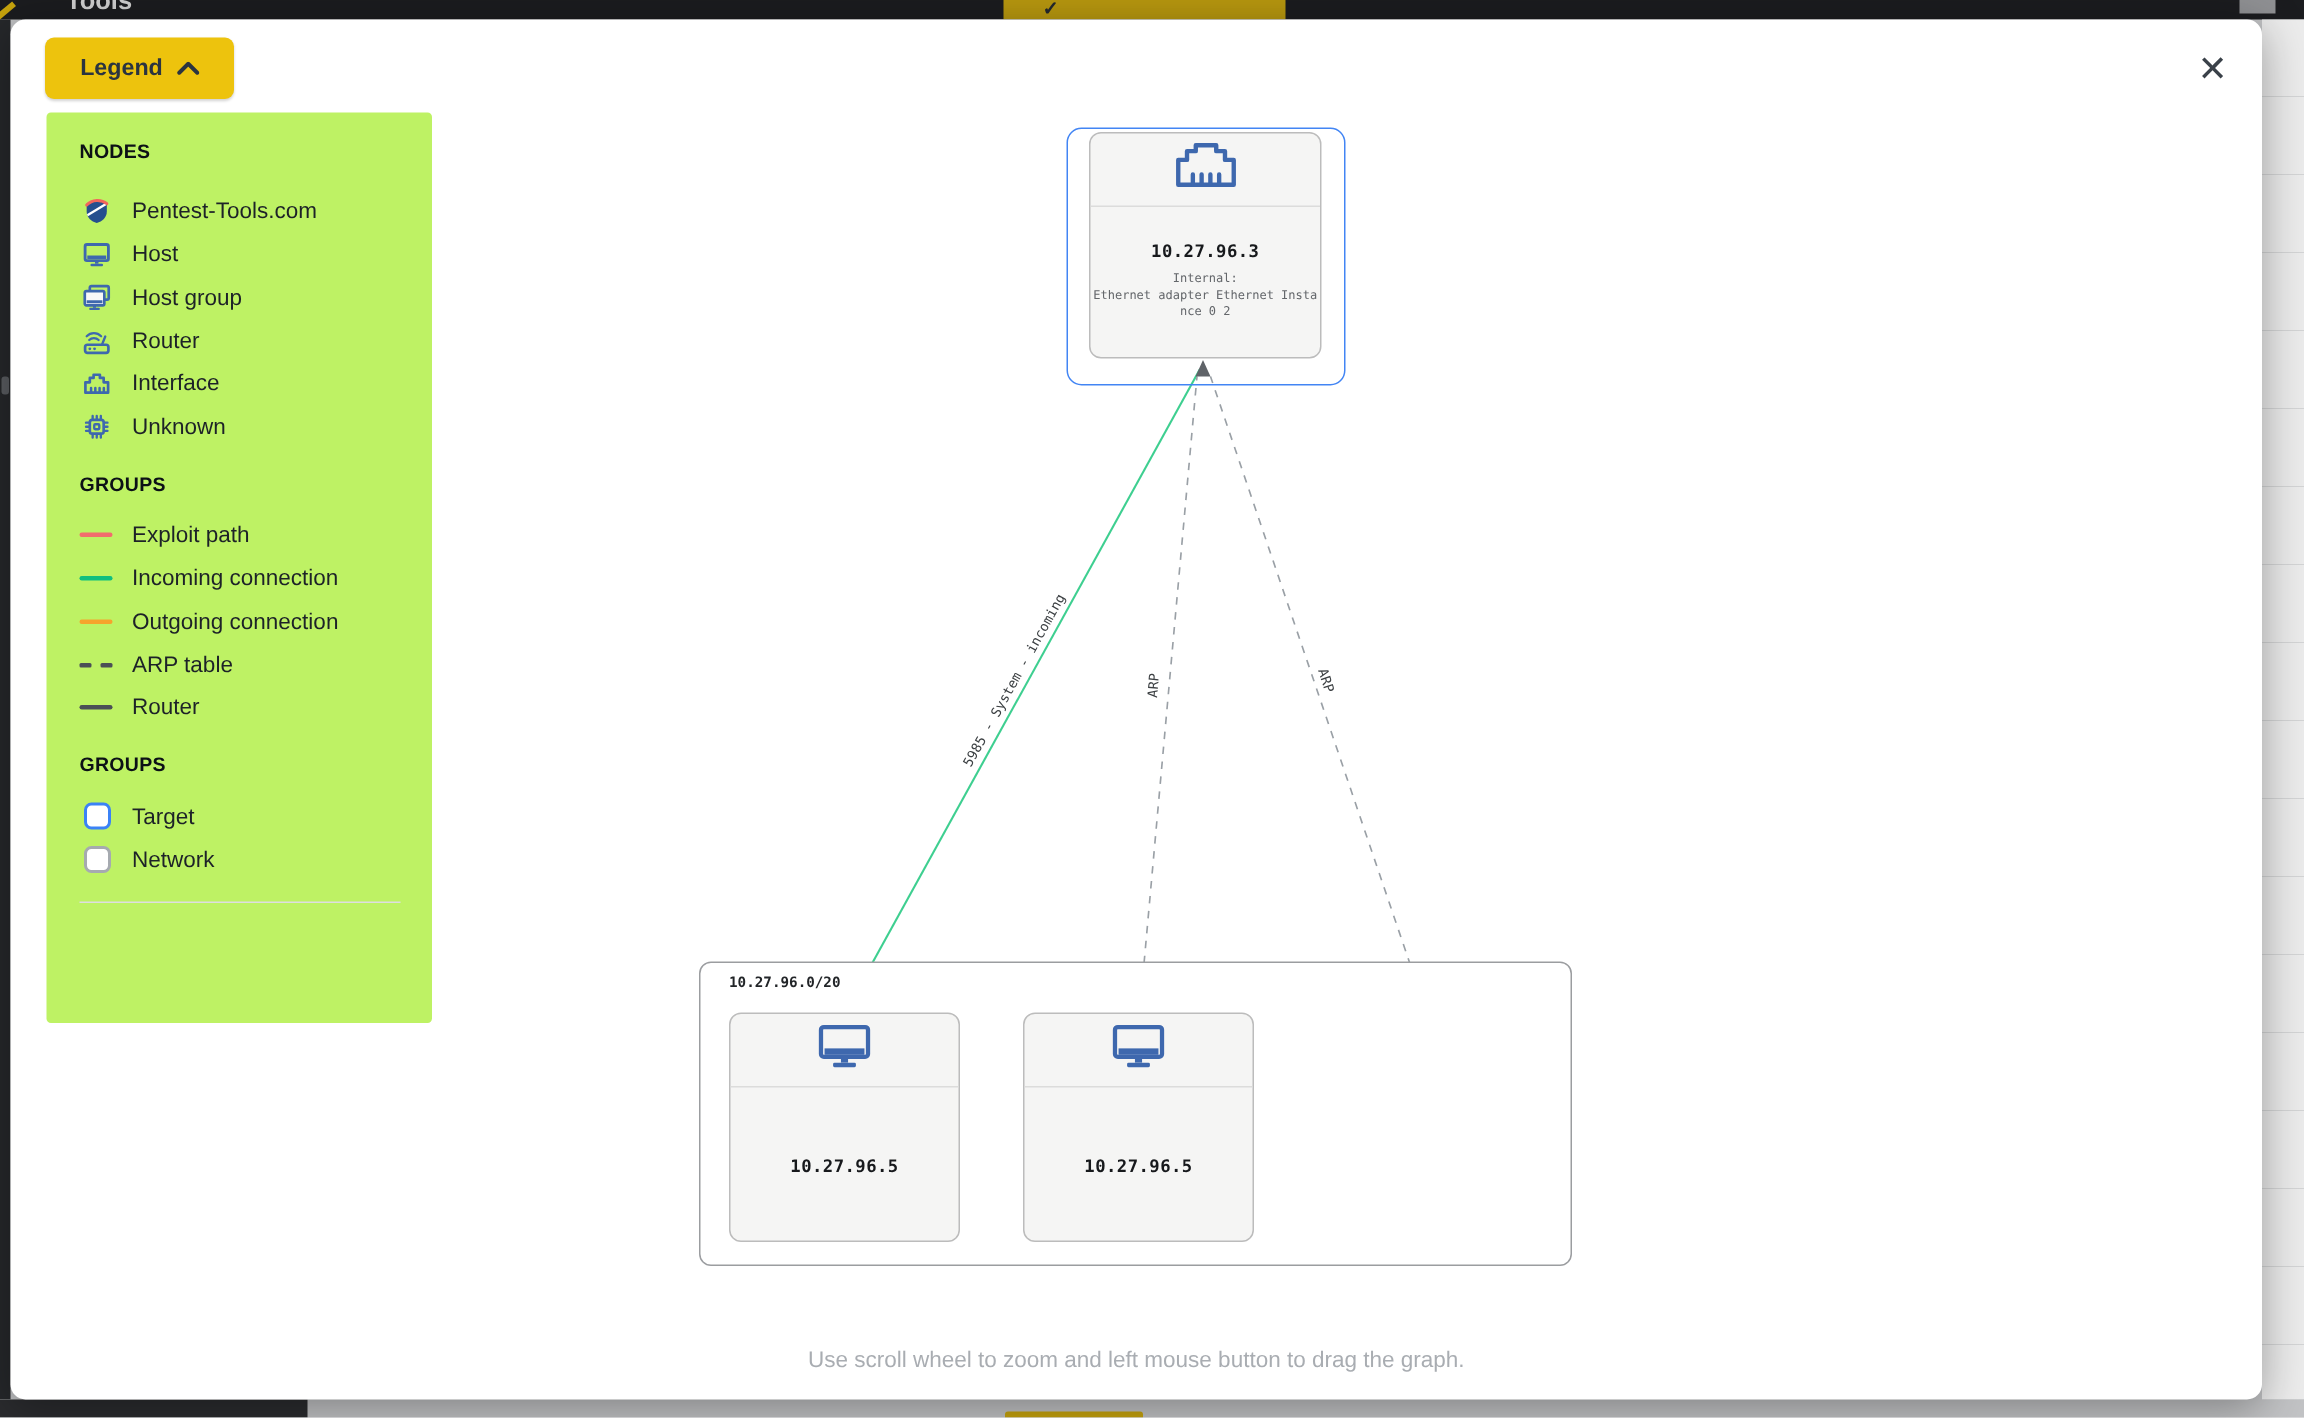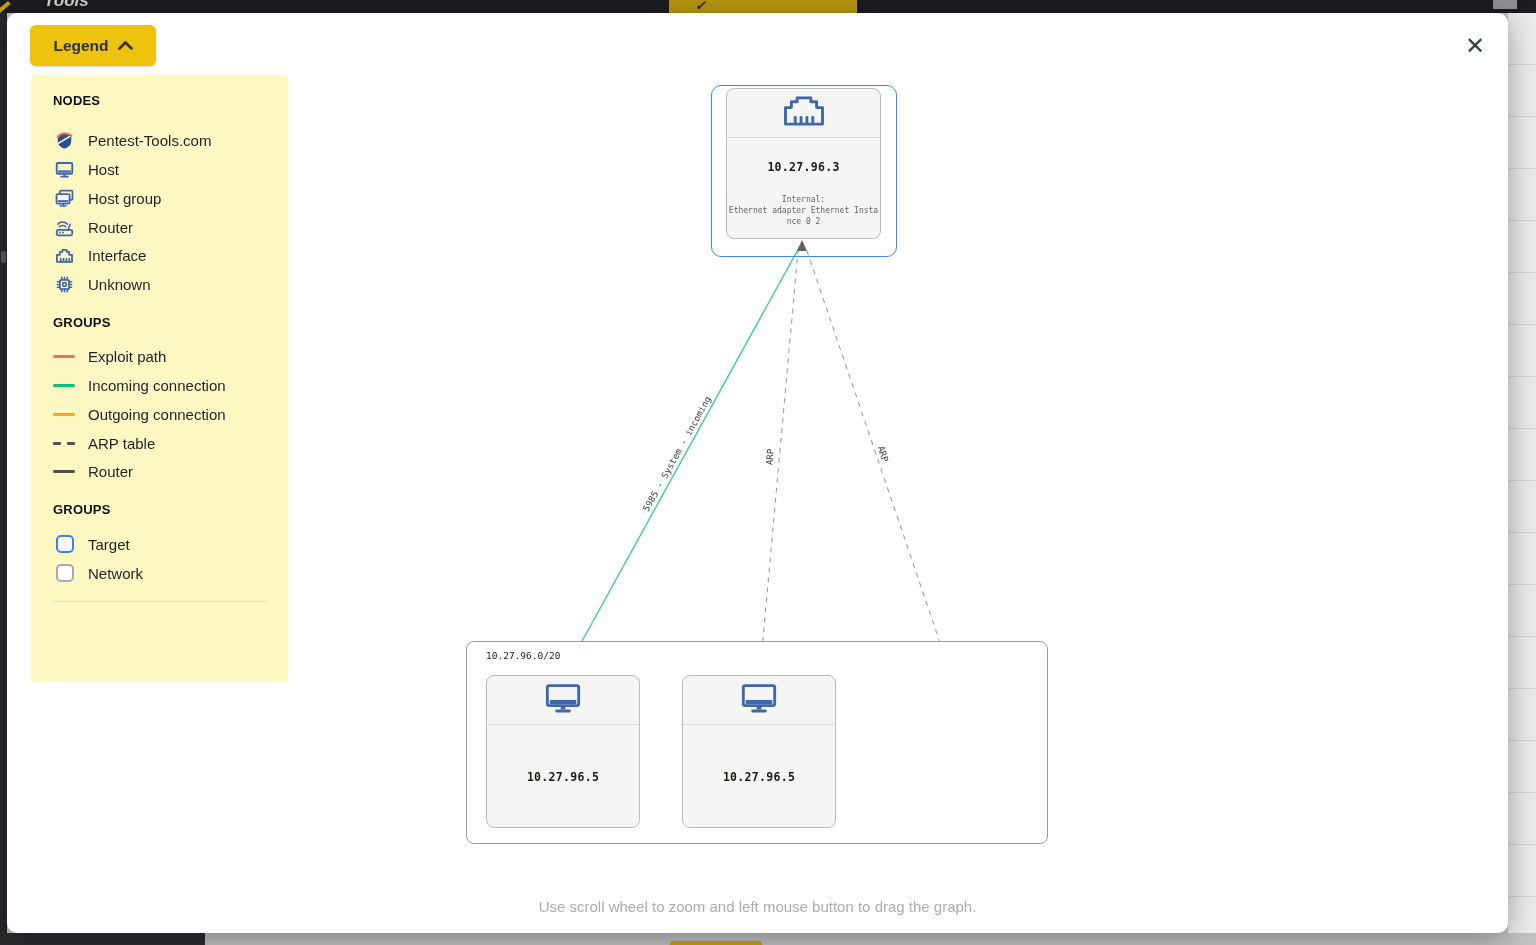--- a/index.html
+++ b/index.html
@@ -1,20 +1,20 @@
 <!DOCTYPE html>
 <html><head>
 <meta charset="utf-8">
 <style>
   * { margin: 0; padding: 0; box-sizing: border-box; }
   html, body { width: 1536px; height: 945px; overflow: hidden; }
   body { font-family: "Liberation Sans", sans-serif; background: #c2c3c5; position: relative; }
 
   
-  .chrome-header { position: absolute; left: 0; top: 0; width: 1536px; height: 13px; background: #1b1c1f; overflow: hidden; z-index: 1; font-style: italic; }
+  .chrome-header { position: absolute; left: 0; top: 0; width: 1536px; height: 13px; background: #1b1c1f; overflow: hidden; z-index: 1; }
   .chrome-header-title { position: absolute; left: 44px; top: -9px; font-size: 17px; font-weight: 700; color: #cfcfcf; }
   .chrome-logo-mark { position: absolute; left: -3px; top: 5px; width: 14px; height: 4px; background: #c7a40d; transform: rotate(-40deg); }
   .chrome-topbtn { position: absolute; left: 669px; top: 0; width: 188px; height: 13px; background: #b7970f; overflow: hidden; }
   .chrome-topbtn-check { position: absolute; left: 26px; top: -2px; color: #23282e; font-size: 13px; font-weight: 700; }
   .chrome-topright-chip { position: absolute; left: 1493px; top: 0; width: 24px; height: 9px; background: #8f9093; }
   .chrome-left-rail { position: absolute; left: 0; top: 13px; width: 7px; height: 920px; background: #26282b; z-index: 1; }
   .chrome-left-rail-icon { position: absolute; left: 1px; top: 238px; width: 5px; height: 12px; background: #5a5d61; border-radius: 2px; }
   .chrome-right-strip { position: absolute; left: 1508px; top: 13px; width: 28px; height: 920px; z-index: 1;
     background: repeating-linear-gradient(to bottom, #ececec 0 51px, #d4d5d6 51px 52px); }
   .chrome-bottom { position: absolute; left: 0; top: 933px; width: 1536px; height: 12px; background: #c2c3c5; z-index: 1; }
@@ -28,21 +28,21 @@
   .legend-toggle { position: absolute; left: 23px; top: 12px; width: 126px; height: 41px; background: #edc30d;
     border: none; border-radius: 6px; display: flex; align-items: center; justify-content: center; gap: 9px;
     cursor: pointer; box-shadow: 0 1px 2px rgba(0,0,0,.18); }
   .legend-toggle-label { font-size: 15.5px; font-weight: 700; color: #2b3440; font-family: "Liberation Sans", sans-serif; }
 
   .close-btn { position: absolute; left: 1452px; top: 17px; width: 32px; height: 32px; border: none; background: transparent;
     color: #3a4149; font-size: 24px; font-weight: 700; line-height: 32px; text-align: center; cursor: pointer;
     font-family: "DejaVu Sans", sans-serif; }
 
   
-  .legend-panel { position: absolute; left: 24px; top: 62px; width: 257px; height: 607px; background: #fef9c3; border-radius: 3px; text-decoration: underline; }
+  .legend-panel { position: absolute; left: 24px; top: 62px; width: 257px; height: 607px; background: #bef264; border-radius: 3px; text-decoration: underline; }
   .lg-heading { position: absolute; left: 22px; font-size: 13px; font-weight: 700; color: #0c1116; letter-spacing: .2px; }
   .lg-row { position: absolute; left: 22px; height: 24px; display: flex; align-items: center; }
   .lg-row .lg-icon { width: 22px; height: 22px; display: flex; align-items: center; justify-content: center; color: #3e68ae; }
   .lg-row .lg-label { margin-left: 13px; font-size: 15px; color: #1d2228; text-align: center; }
   .lg-swatch { width: 22px; height: 3px; border-radius: 2px; }
   .lg-swatch-dashed { width: 22px; display: flex; gap: 6px; }
   .lg-swatch-dashed span { width: 8px; height: 3px; border-radius: 1px; }
   .lg-groupbox { width: 18px; height: 18px; border: 2.4px solid; border-radius: 5px; background: #fff; margin-left: 1px; }
   .lg-divider { position: absolute; left: 22px; top: 526px; width: 214px; height: 1px; background: #dddee0; }
   .lg-note { position: absolute; left: 22px; top: 540px; width: 222px; font-size: 15.5px; line-height: 22px; color: #23272c; }
@@ -61,26 +61,26 @@
   .target-group { position: absolute; left: 704px; top: 72px; width: 186px; height: 172px; border: 1.6px solid; border-radius: 10px; }
 
   .node-card { position: absolute; background: #f5f5f4; border: 1px solid #bcbcbc; border-radius: 8px; overflow: hidden; cursor: grab; }
   .node-card .node-head { height: 49px; display: flex; align-items: center; justify-content: center; border-bottom: 1px solid #dcdcdb; color: #3e68ae; }
   .node-card .node-body { display: flex; flex-direction: column; align-items: center; font-family: "DejaVu Sans Mono", monospace; }
   .node-ip { font-size: 11.5px; font-weight: 700; color: #17191c; letter-spacing: .3px; }
   .node-desc { font-size: 8px; line-height: 11px; color: #63666a; text-align: center; }
 
   .iface-card { left: 719px; top: 75px; width: 155px; height: 151px; }
   .iface-card .node-body { padding-top: 22px; justify-content: flex-end; }
-  .iface-card .node-desc { margin-top: 20px; }
+  .iface-card .node-desc { margin-top: 6px; }
 
   .network-group { position: absolute; left: 459px; top: 628px; width: 582px; height: 203px; border: 1px solid #9b9da0;
     border-radius: 8px; background: #ffffff; }
   .network-label { position: absolute; left: 19px; top: 8px; font-family: "DejaVu Sans Mono", monospace; font-size: 9.5px;
-    font-weight: 400; color: #222528; }
+    font-weight: 700; color: #222528; }
   .host-card { top: 33px; width: 154px; height: 153px; }
   .host-card .node-body { height: 103px; justify-content: center; }
   .host-1 { left: 19px; } .host-2 { left: 215px; } .host-3 { left: 411px; }
 
   .graph-hint { position: absolute; left: 0; top: 885px; width: 100%; text-align: center; font-size: 15px; color: #a9adb2; }
 
   svg .st { fill: none; stroke: currentColor; stroke-linecap: round; stroke-linejoin: round; }
 </style>
 </head>
 <body>

